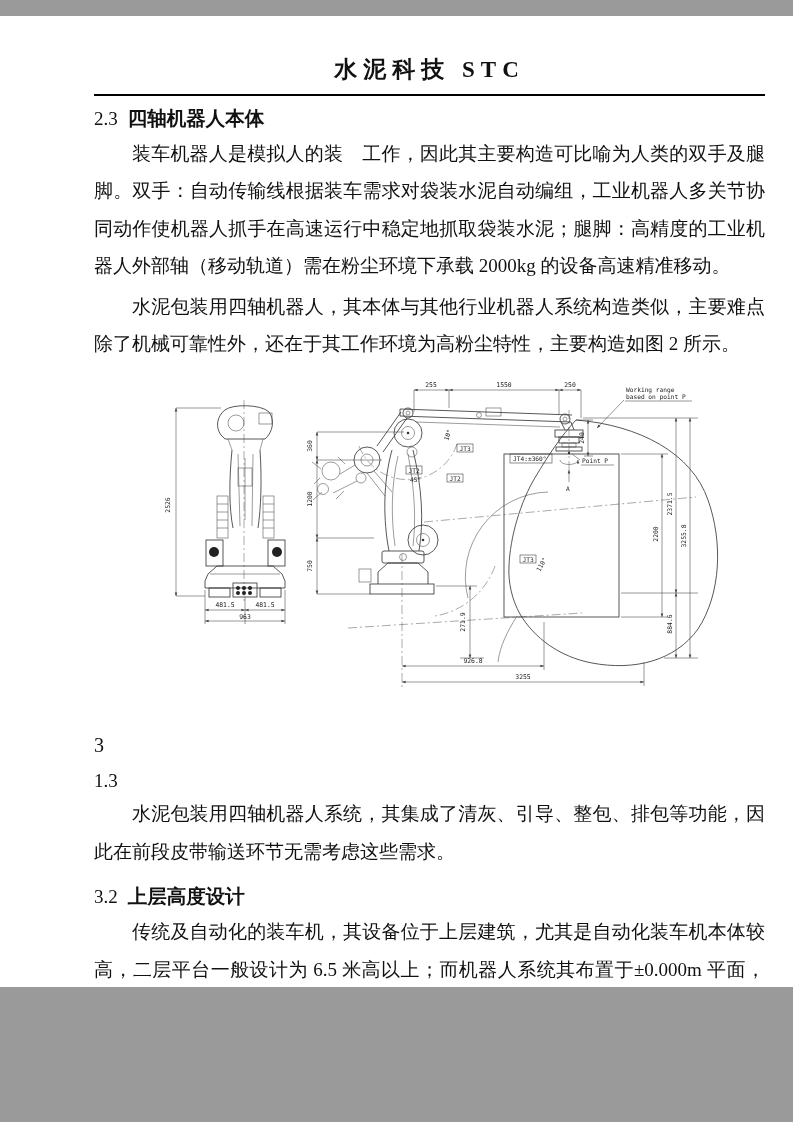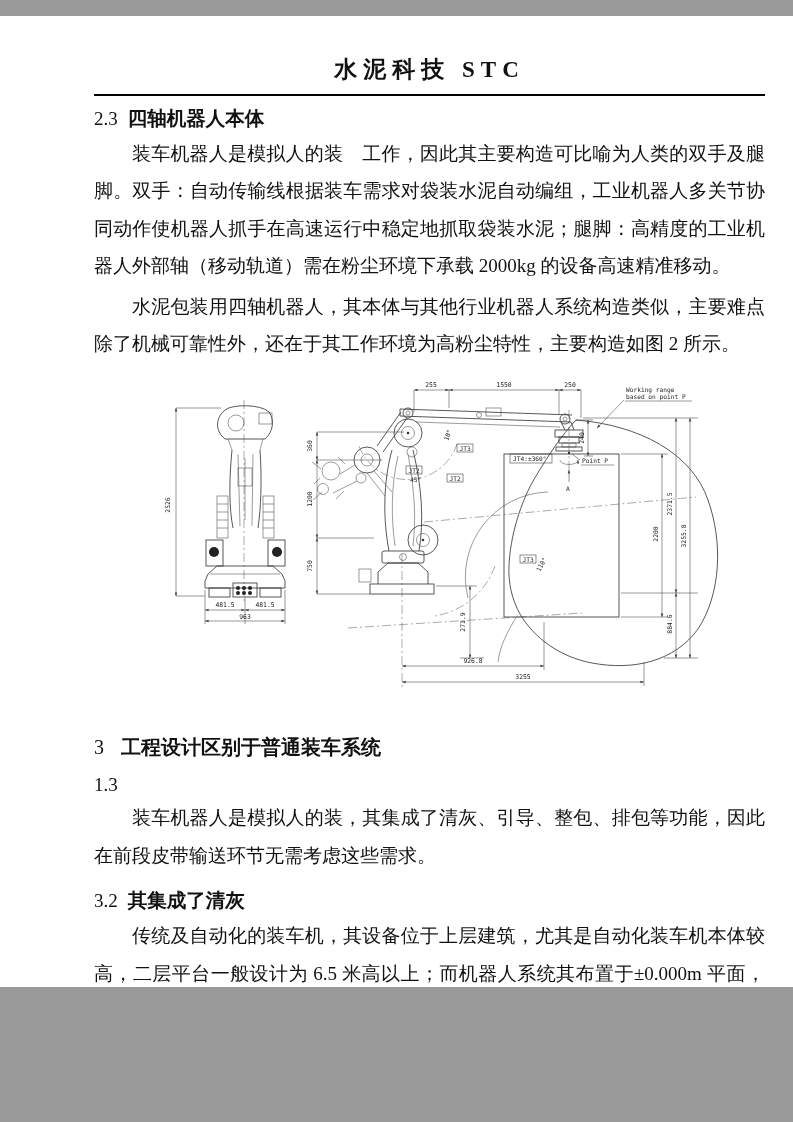--- a/index.html
+++ b/index.html
@@ -241,31 +241,30 @@
           <path class="dim dimA" d="M278,296 H420"></path>
           <text class="dt" x="349" y="293" text-anchor="middle">926.8</text>
           <path class="dim dimA" d="M278,312 H520"></path>
           <text class="dt" x="399" y="309" text-anchor="middle">3255</text>
         </g>
       </svg>
     </div>
 
     <div class="hsec h3">
       <span class="num">3</span>
-      <span class="ttl">工程设计区别于普通装车系统</span>
     </div>
 
     <div class="hsec h31">
       <span class="num">1.3</span>
     </div>
-    <p class="body">装车机器人是模拟人的装，其集成了清灰、引导、整包、排包等功能，因此在前段皮带输送环节无需考虑这些需求。</p>
+    <p class="body">水泥包装用四轴机器人系统，其集成了清灰、引导、整包、排包等功能，因此在前段皮带输送环节无需考虑这些需求。</p>
 
     <div class="hsec h31">
       <span class="num">3.2</span>
-      <span class="ttl">其集成了清灰</span>
+      <span class="ttl">上层高度设计</span>
     </div>
     <p class="body">传统及自动化的装车机，其设备位于上层建筑，尤其是自动化装车机本体较高，二层平台一般设计为 6.5 米高以上；而机器人系统其布置于±0.000m 平面，二层平面仅需考虑汽车过道需求，净空满足 6.6m 即可。</p>
 
   </div>
 
   <div class="footline"></div>
   <div class="pagenum">71</div>
   <div class="issue">2021.No.4</div>
 </div>
 

